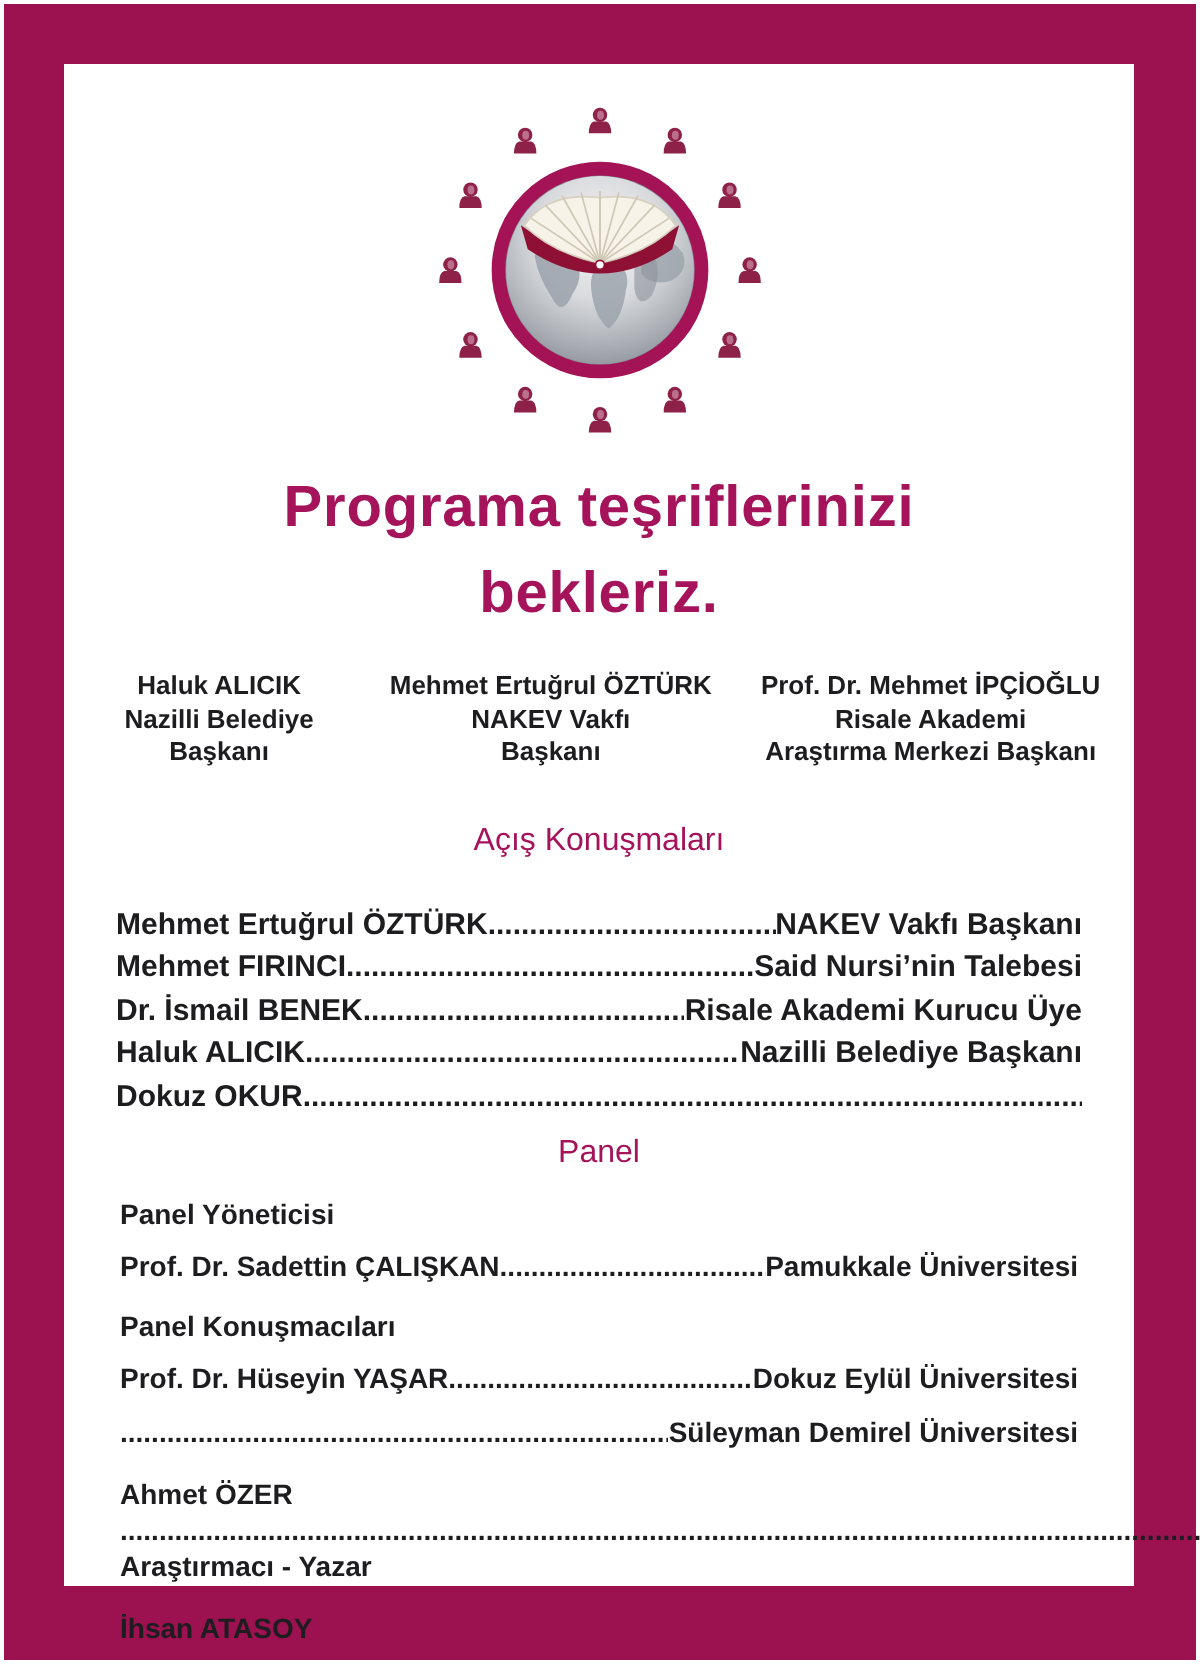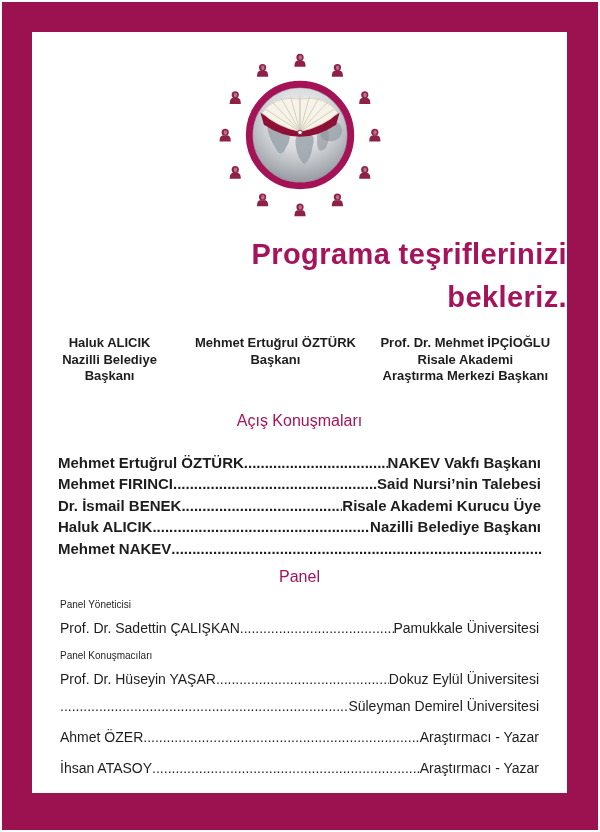--- a/index.html
+++ b/index.html
@@ -7,38 +7,38 @@
     --accent:#a5135b;
     --ink:#1d1d1f;
   }
   *{margin:0;padding:0;box-sizing:border-box;}
   html,body{width:600px;height:832px;background:#ffffff;overflow:hidden;}
   body{font-family:"Liberation Sans","DejaVu Sans",sans-serif;color:var(--ink);}
   .poster{position:relative;width:600px;height:832px;background:#fff;}
   .frame{position:absolute;inset:2px;border:30px solid var(--frame);border-bottom-width:37px;border-right-width:31px;}
   .content{position:absolute;left:32px;top:33px;right:33px;bottom:39px;}
   .logo-wrap{text-align:center;margin-top:16px;height:174px;}
-  .title{margin-top:10px;text-align:right;color:var(--accent);font-weight:700;font-size:29px;line-height:43px;letter-spacing:.4px;}
+  .title{margin-top:10px;text-align:center;color:var(--accent);font-weight:700;font-size:29px;line-height:43px;letter-spacing:.4px;}
   .officials{display:flex;margin-top:16px;}
   .official{text-align:center;font-size:13px;font-weight:700;line-height:16.5px;}
   .official.c1{width:29%;}
   .official.c2{width:33%;}
   .official.c3{width:38%;}
   .section-heading{margin-top:27px;text-align:center;color:var(--accent);font-weight:400;font-size:16px;}
   .speech-list{margin-top:22px;padding:0 26px;}
   .drow{display:flex;align-items:baseline;}
   .speech-list .drow{font-size:15px;font-weight:700;line-height:21.5px;}
   .drow .name,.drow .role{white-space:nowrap;}
   .leader{flex:1 1 auto;overflow:hidden;white-space:nowrap;min-width:8px;}
   .leader::before{content:"..........................................................................................................................................................................................................";}
   .panel-heading{margin-top:9px;}
   .panel-block{padding:0 28px;}
-  .panel-label{margin-top:13px;font-size:10px;font-weight:400;}
-  .panel-block .drow{font-size:14px;font-weight:400;line-height:18px;margin-top:9px;}
-  .panel-block .drow.sp{margin-top:13px;}
+  .panel-label{margin-top:13px;font-size:14px;font-weight:700;}
+  .panel-block .drow{font-size:14px;font-weight:700;line-height:18px;margin-top:9px;}
+  .panel-block .drow.sp{margin-top:13px;flex-direction:column;}
 </style>
 </head>
 <body>
 
 <div class="poster">
   <div class="frame"></div>
   <div class="content">
 
     <div class="logo-wrap">
       <svg width="172" height="172" viewBox="0 0 200 200" aria-hidden="true">
@@ -126,20 +126,21 @@
     </div>
 
     <div class="officials">
       <div class="official c1">
         <div>Haluk ALICIK</div>
         <div>Nazilli Belediye</div>
         <div>Başkanı</div>
       </div>
       <div class="official c2">
         <div>Mehmet Ertuğrul ÖZTÜRK</div>
+        <div>NAKEV Vakfı</div>
         <div>Başkanı</div>
       </div>
       <div class="official c3">
         <div>Prof. Dr. Mehmet İPÇİOĞLU</div>
         <div>Risale Akademi</div>
         <div>Araştırma Merkezi Başkanı</div>
       </div>
     </div>
 
     <div class="section-heading">Açış Konuşmaları</div>
@@ -159,21 +160,21 @@
         <span class="name">Dr. İsmail BENEK</span>
         <span class="leader"></span>
         <span class="role">Risale Akademi Kurucu Üye</span>
       </div>
       <div class="drow">
         <span class="name">Haluk ALICIK</span>
         <span class="leader"></span>
         <span class="role">Nazilli Belediye Başkanı</span>
       </div>
       <div class="drow">
-        <span class="name">Mehmet NAKEV</span>
+        <span class="name">Dokuz OKUR</span>
         <span class="leader"></span>
       </div>
     </div>
 
     <div class="section-heading panel-heading">Panel</div>
 
     <div class="panel-block">
       <div class="panel-label">Panel Yöneticisi</div>
       <div class="drow">
         <span class="name">Prof. Dr. Sadettin ÇALIŞKAN</span>

